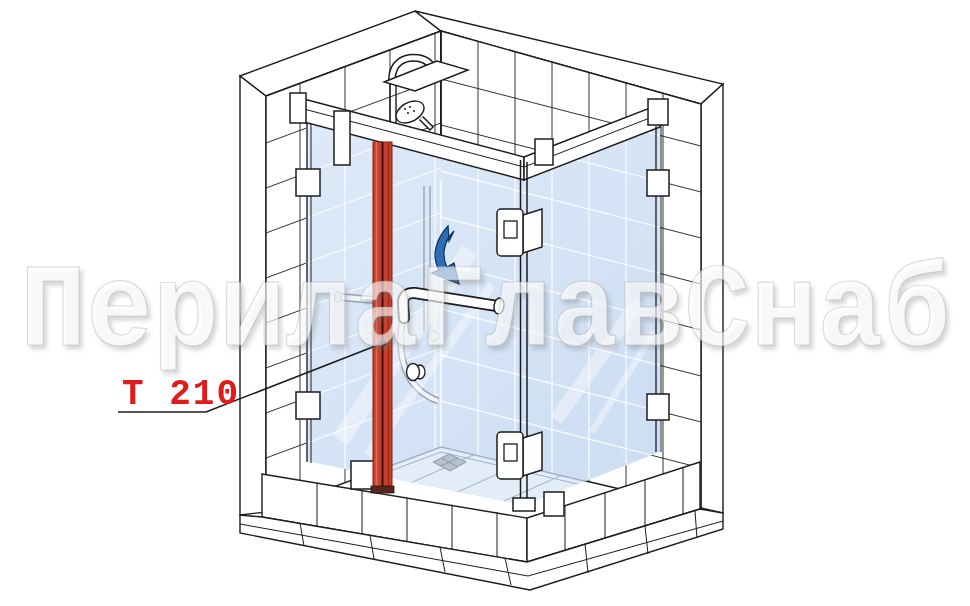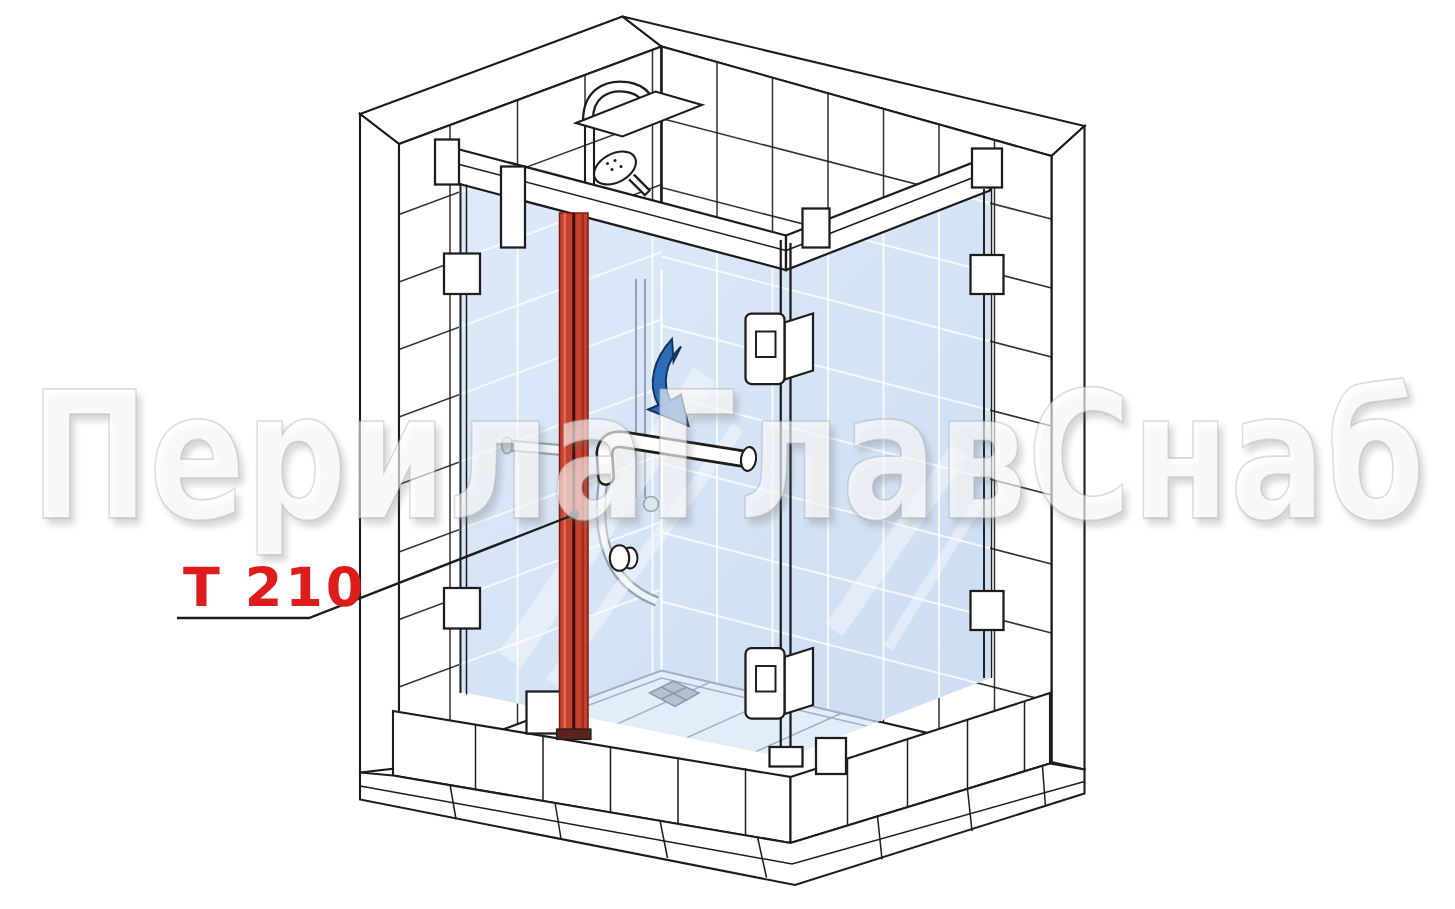--- a/index.html
+++ b/index.html
@@ -1,17 +1,17 @@
 <!DOCTYPE html>
 <html><head>
 <meta charset="utf-8">
 <style>
   html,body{margin:0;padding:0;background:#ffffff;}
   body{width:970px;height:606px;overflow:hidden;font-family:"DejaVu Sans","Liberation Sans",sans-serif;position:relative;}
-  #stage{position:absolute;left:0;top:0;width:970px;height:606px;}
+  #stage{position:absolute;left:0;top:0;width:970px;height:606px;font-family:Liberation Mono, monospace;}
   svg{display:block;}
   .outline{fill:#ffffff;stroke:#1c1c1c;stroke-width:1.4;}
   .thin{stroke:#1c1c1c;stroke-width:1;fill:none;}
   .hardware{fill:#ffffff;stroke:#1c1c1c;stroke-width:1.5;}
   .grayfix{stroke:#97a3b0;fill:none;}
   text{user-select:none;}
   .callout-text{font-weight:bold;letter-spacing:2px;}
   .watermark-text{font-weight:bold;opacity:.85;}
 </style>
 </head>

